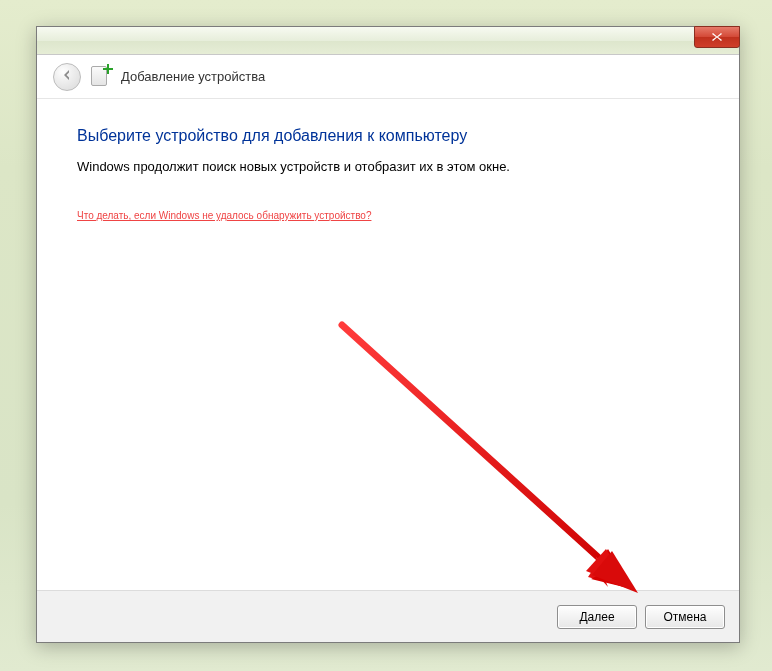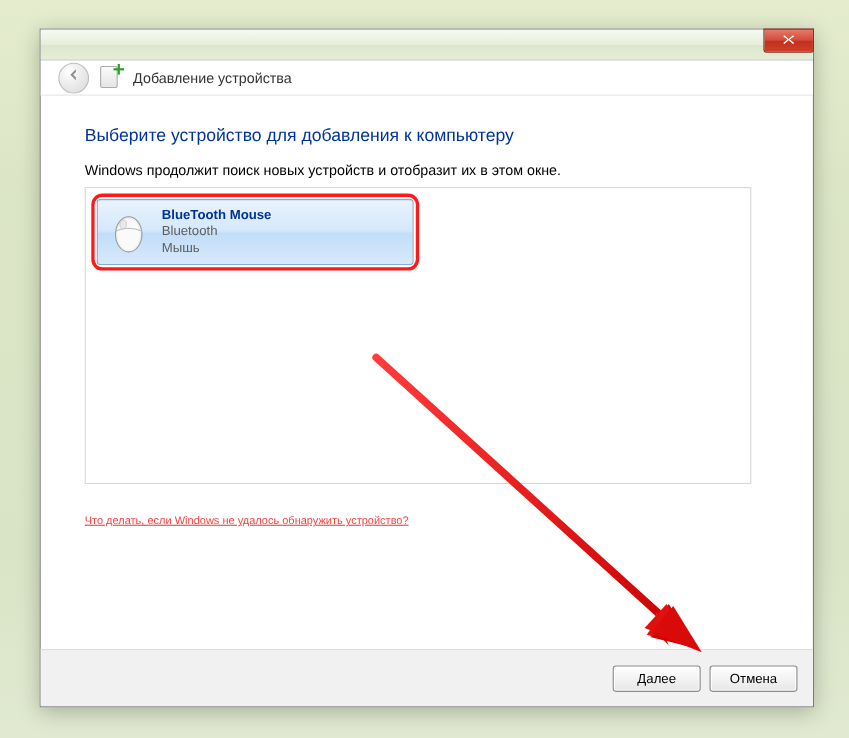--- a/index.html
+++ b/index.html
@@ -31,21 +31,21 @@
       background:linear-gradient(180deg,#e67a6a 0%,#d44a38 48%,#c0311e 52%,#cf3e2a 100%);
       border:1px solid #8b2e20;
       border-top-left-radius:0; border-top-right-radius:0;
       border-bottom-left-radius:3px; border-bottom-right-radius:3px;
       display:flex; align-items:center; justify-content:center;
       cursor:pointer;
     }
     .close-btn svg { width:12px; height:10px; }
 
     .header {
-      height:32px; display:flex; align-items:center;
+      height:44px; display:flex; align-items:center;
       padding:0 16px; gap:10px;
       border-bottom:1px solid #e6e6e6;
       background:#fff;
     }
 
     .back-circle {
       width:28px; height:28px; border-radius:50%;
       background:radial-gradient(circle at 35% 30%,#fff 0%,#f0f0f0 35%,#d8d8d8 100%);
       border:1px solid #bcbcbc;
       display:flex; align-items:center; justify-content:center;
@@ -147,37 +147,20 @@
           <rect x="0" y="4" width="10" height="2" fill="#2aa22a"></rect>
         </svg>
     </div>
     <div class="header-title">Добавление устройства</div>
   </div>
 
   <div class="content">
     <div class="heading">Выберите устройство для добавления к компьютеру</div>
     <div class="subtext">Windows продолжит поиск новых устройств и отобразит их в этом окне.</div>
 
-    <div class="device-box">
-      <div class="device-item annotation-ring">
-        <div class="mouse-ico">
-          <svg viewBox="0 0 40 40">
-            <ellipse cx="20" cy="22" rx="12" ry="16" fill="#f2f2f2" stroke="#9a9a9a" stroke-width="1"></ellipse>
-            <ellipse cx="20" cy="22" rx="10" ry="14" fill="#fafafa"></ellipse>
-            <path d="M8 19 Q20 14 32 19" stroke="#bbb" stroke-width="1" fill="none"></path>
-            <ellipse cx="15" cy="13" rx="3" ry="4" fill="#e8e8e8" stroke="#bcbcbc" stroke-width="0.6"></ellipse>
-          </svg>
-        </div>
-        <div class="device-text">
-          <span class="name">BlueTooth Mouse</span>
-          <span class="line2">Bluetooth</span>
-          <span class="line3">Мышь</span>
-        </div>
-      </div>
-    </div>
 
     <a class="help-link">Что делать, если Windows не удалось обнаружить устройство?</a>
   </div>
 
   <div class="footer">
     <button class="btn">Далее</button>
     <button class="btn">Отмена</button>
   </div>
 
   <svg class="arrow-annotation" viewBox="0 0 330 300">

